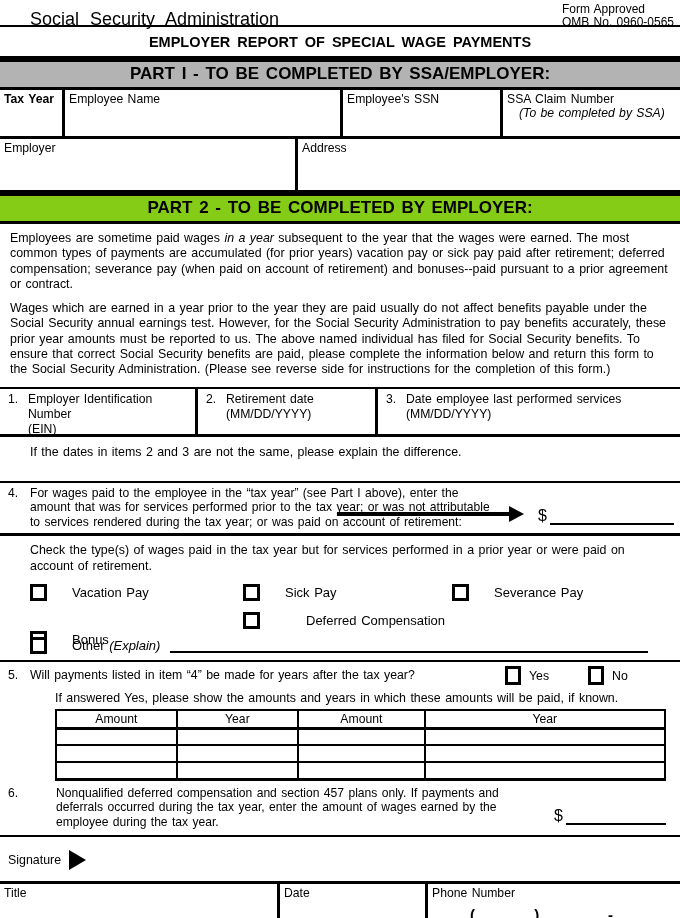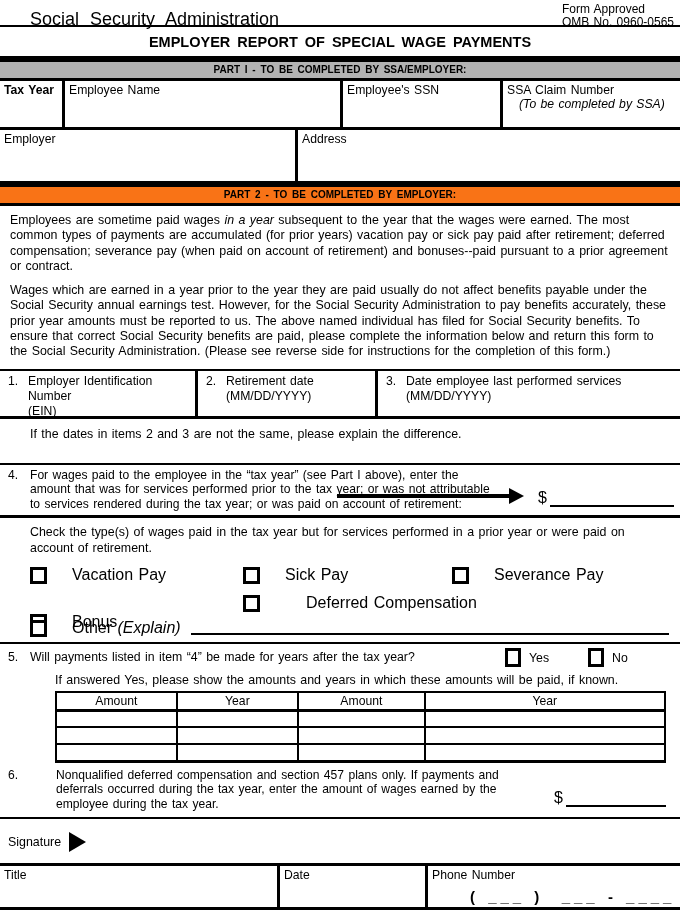--- a/index.html
+++ b/index.html
@@ -12,21 +12,21 @@
   }
   
   .tophdr { display:flex; justify-content:space-between; align-items:flex-start;
     padding:3px 6px 0 6px; border-bottom:2px solid #000; height:27px; }
   .agency { font-size:18px; word-spacing:6px; padding-top:6px;margin-left:24px; }
   .approved { font-size:12px; line-height:13px; text-align:left; }
   .formtitle { text-align:center; font-weight:bold; font-size:14.5px;
     word-spacing:3px; padding:7px 0 6px 0; }
   
   .banner { border-top:6px solid #000; border-bottom:3px solid #000;
-    text-align:center; font-weight:bold; font-size:10px; word-spacing:2px;
+    text-align:center; font-weight:bold; font-size:17px; word-spacing:2px;
     padding:2px 0 3px 0; }
   
   .row1 { display:grid; grid-template-columns:62px 278px 160px 1fr;
     border-bottom:3px solid #000; height:49px; }
   .row1 > div + div { border-left:3px solid #000; }
   .row2 { display:grid; grid-template-columns:295px 1fr; height:51px; }
   .row2 > div + div { border-left:3px solid #000; }
   .cell { padding:2px 4px; font-size:12.2px; }
   .cell .b { font-weight:bold; }
   .cell .it { font-style:italic;margin-left:12px; }
@@ -55,21 +55,21 @@
   .big-arrow .head { display:inline-block; width:0; height:0;
     border-left:15px solid #000; border-top:8px solid transparent; border-bottom:8px solid transparent; }
   .dollar { font-size:16px; margin:0 3px 0 14px; }
   .fill-line { display:inline-block; border-bottom:2px solid #000; height:14px; }
   
   .checknote { margin:7px 0 0 30px; line-height:15.3px; width:630px; }
   .cbxarea { position:relative; height:88px; border-bottom:2px solid #000; }
   .cb { position:absolute; display:flex; align-items:center; }
   .cb-box { display:inline-block; width:17px; height:17px; border:3px solid #000;
     background:#fff; flex:none; }
-  .cb .lbl { margin-left:25px; font-size:16px;text-align:center; }
+  .cb .lbl { margin-left:25px; font-size:13px;text-align:center; }
   .cb .it { font-style:italic; }
   
   .item5 { position:relative; padding:6px 0 2px 8px; display:flex; font-size:12.3px; }
   .item5 .num { width:22px; flex:none; }
   .yn { position:absolute; top:4px; display:flex; align-items:center; }
   .yn-box { display:inline-block; width:16px; height:19px; border:3px solid #000; background:#fff; }
   .yn .lbl { margin-left:8px; }
   .ifnote { margin:7px 0 0 55px; }
   
   table.amts { border-collapse:collapse; margin:4px 14px 0 55px; table-layout:fixed; }
@@ -131,21 +131,21 @@
 
   <div class="row2">
     <div class="cell">
       <span>Employer</span>
     </div>
     <div class="cell">
       <span>Address</span>
     </div>
   </div>
 
-  <div class="banner" style="background-color: #f97316;">PART 2 - TO BE COMPLETED BY EMPLOYER:</div>
+  <div class="banner" style="background-color: #84cc16;">PART 2 - TO BE COMPLETED BY EMPLOYER:</div>
 
   <div class="intro">
     <p><span>Employees are sometime paid wages </span><span class="it">in a year</span><span> subsequent to the year that the wages were earned. The most common types of payments are accumulated (for prior years) vacation pay or sick pay paid after retirement; deferred compensation; severance pay (when paid on account of retirement) and bonuses--paid pursuant to a prior agreement or contract.</span></p>
     <p>Wages which are earned in a year prior to the year they are paid usually do not affect benefits payable under the Social Security annual earnings test. However, for the Social Security Administration to pay benefits accurately, these prior year amounts must be reported to us. The above named individual has filed for Social Security benefits. To ensure that correct Social Security benefits are paid, please complete the information below and return this form to the Social Security Administration. (Please see reverse side for instructions for the completion of this form.)</p>
   </div>
 
   <div class="itembox">
     <div class="itm">
       <span class="num">1.</span>
       <span class="lbl"><span>Employer Identification Number</span><br>

